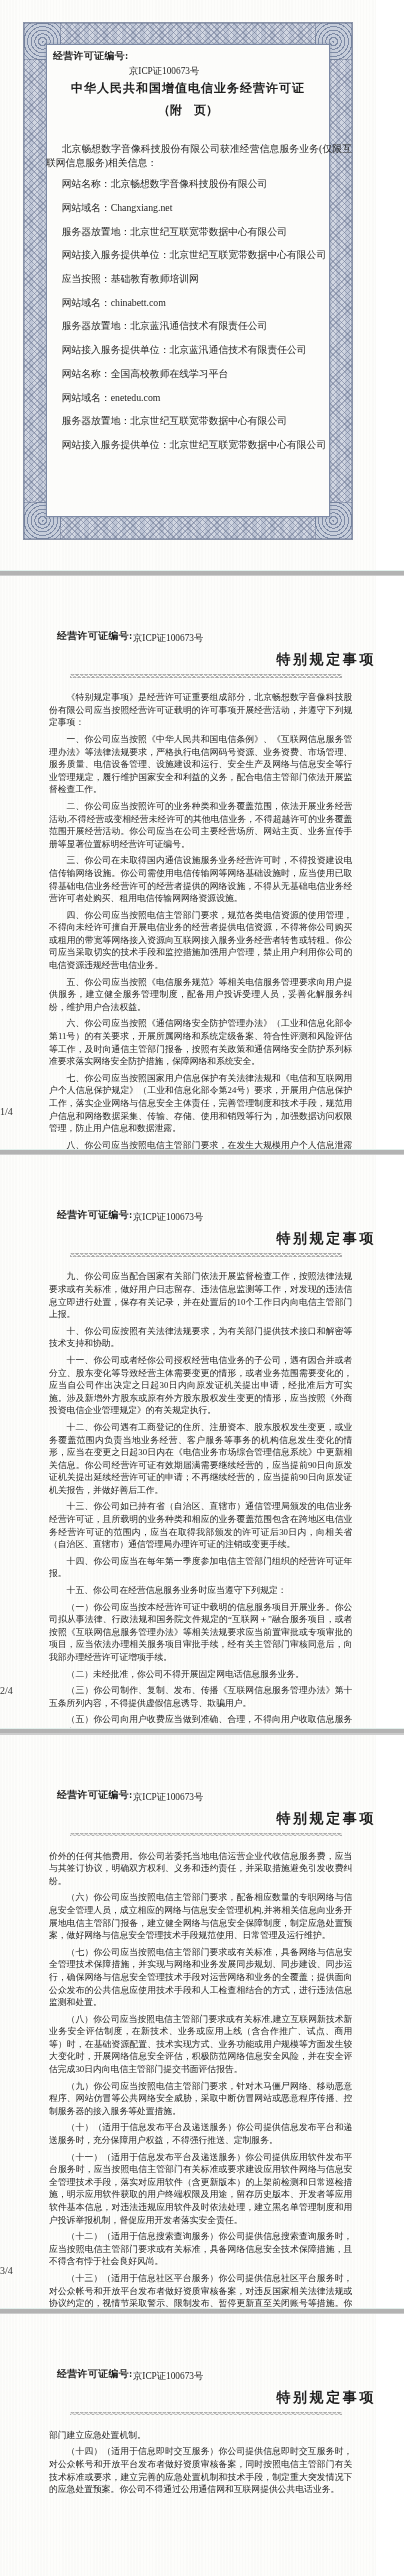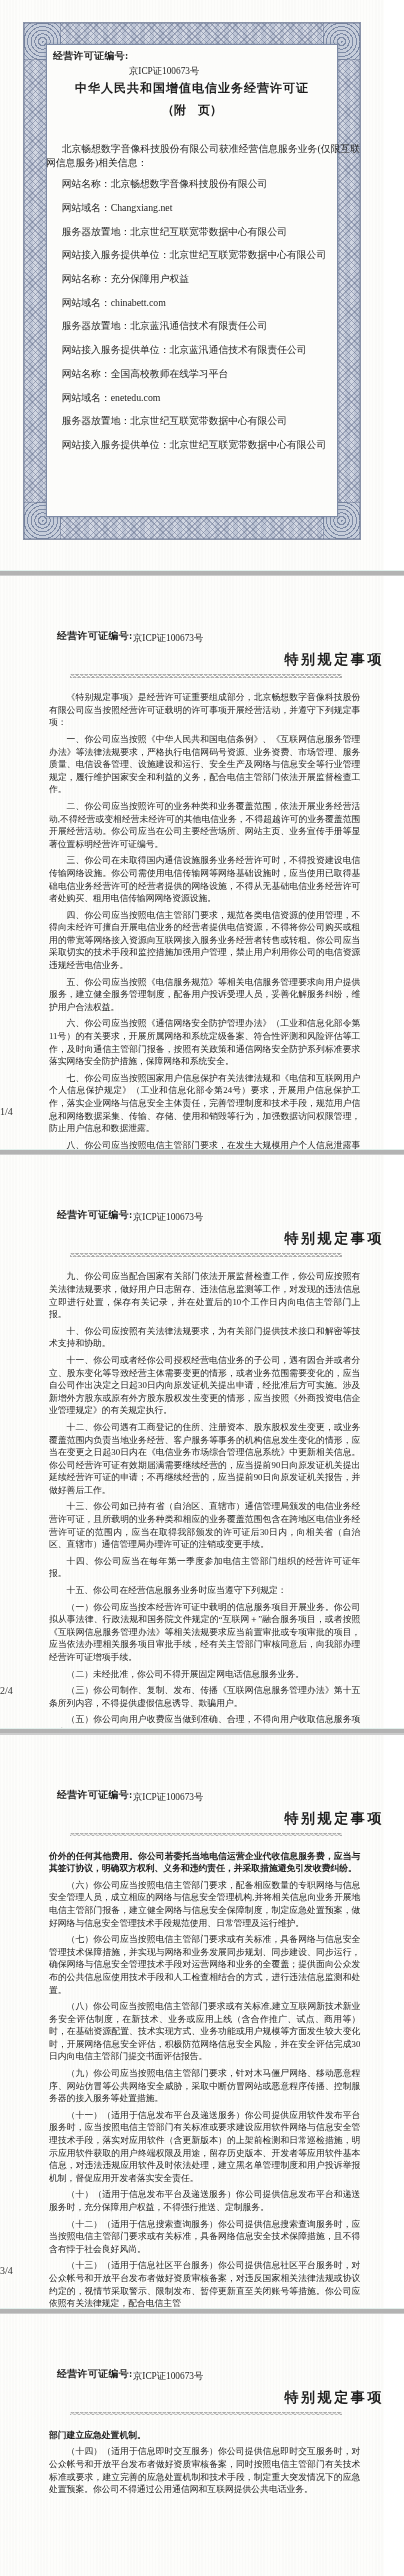--- a/index.html
+++ b/index.html
@@ -1,20 +1,20 @@
 <!DOCTYPE html>
 <html style="font-size:8.2px"><head>
 <meta charset="utf-8">
 <style>
   html,body{margin:0;padding:0;background:#ffffff;}
   body{width:405px;font-family:"Liberation Serif","DejaVu Serif",serif;color:#1e1e1e;}
   .stack{width:405px;}
   .sheet{position:relative;width:376px;background:
       repeating-linear-gradient(90deg, rgba(0,0,0,.012) 0 1.5px, rgba(0,0,0,0) 1.5px 3.1px),
-      #fdfdfb;overflow:hidden;padding-left:8px;}
+      #fdfdfb;overflow:hidden;}
   .divider{height:6.2px;background:linear-gradient(#e2f0ec 0 1px,#b3b3b3 1px 4.6px,#cdcdcd 4.6px 6.2px);}
 
   
   .cert{height:570px;}
   .cert-frame{position:absolute;left:23px;right:23px;top:21.6px;bottom:30px;
       background-color:#bfc6d6;
       background-image:
         repeating-linear-gradient(45deg, rgba(98,110,140,.45) 0 1px, rgba(0,0,0,0) 1px 4.1px),
         repeating-linear-gradient(-45deg, rgba(98,110,140,.45) 0 1px, rgba(0,0,0,0) 1px 4.1px),
         repeating-linear-gradient(90deg, rgba(255,255,255,.28) 0 4.6px, rgba(0,0,0,0) 4.6px 9.3px);
@@ -48,21 +48,21 @@
   .zigzag{position:absolute;left:70px;top:98px;width:272px;height:3.6px;opacity:.75;
       background:
         linear-gradient(135deg, #8f8f8f 25%, rgba(0,0,0,0) 25%) -2.1px 0,
         linear-gradient(225deg, #8f8f8f 25%, rgba(0,0,0,0) 25%) -2.1px 0,
         linear-gradient(315deg, #8f8f8f 25%, rgba(0,0,0,0) 25%),
         linear-gradient(45deg,  #8f8f8f 25%, rgba(0,0,0,0) 25%);
       background-size:4.6px 3.6px;}
   .prov-body{position:absolute;left:45px;right:19.6px;top:111px;font-size:8.8px;line-height:12.6px;
       text-align:justify;color:#222;}
   .para{margin:4px;text-indent:2em;}
-  .para.cont{text-indent:0;font-weight:bold;}
+  .para.cont{text-indent:0;}
   .page-num{position:absolute;left:0;right:0;bottom:32px;text-align:left;font-size:10px;color:#333;}
 </style>
 </head>
 <body>
 
 <div class="stack">
 
   <section class="sheet cert">
     <div class="cert-frame">
       <div class="cert-corner tl"></div>
@@ -75,21 +75,21 @@
     <span class="cert-number">京ICP证100673号</span>
     <h1 class="cert-title">中华人民共和国增值电信业务经营许可证</h1>
     <h2 class="cert-sub">（附　页）</h2>
     <div class="cert-body">
       <p class="cert-intro">北京畅想数字音像科技股份有限公司获准经营信息服务业务(仅限互联网信息服务)相关信息：</p>
       <div>
           <p class="cert-line">网站名称：北京畅想数字音像科技股份有限公司</p>
           <p class="cert-line">网站域名：Changxiang.net</p>
           <p class="cert-line">服务器放置地：北京世纪互联宽带数据中心有限公司</p>
           <p class="cert-line">网站接入服务提供单位：北京世纪互联宽带数据中心有限公司</p>
-          <p class="cert-line">网站名称：充分保障用户权益</p>
+          <p class="cert-line">应当按照：基础教育教师培训网</p>
           <p class="cert-line">网站域名：chinabett.com</p>
           <p class="cert-line">服务器放置地：北京蓝汛通信技术有限责任公司</p>
           <p class="cert-line">网站接入服务提供单位：北京蓝汛通信技术有限责任公司</p>
           <p class="cert-line">网站名称：全国高校教师在线学习平台</p>
           <p class="cert-line">网站域名：enetedu.com</p>
           <p class="cert-line">服务器放置地：北京世纪互联宽带数据中心有限公司</p>
           <p class="cert-line">网站接入服务提供单位：北京世纪互联宽带数据中心有限公司</p>
         </div>
     </div>
   </section>
@@ -114,21 +114,21 @@
         </div>
         <div class="page-num">1/4</div>
       </section>
       <div class="divider"></div>
       <section class="sheet prov">
         <span class="prov-label">经营许可证编号:</span>
         <span class="prov-number">京ICP证100673号</span>
         <h2 class="prov-title">特别规定事项</h2>
         <div class="zigzag"></div>
         <div class="prov-body">
-          <p class="para">九、你公司应当配合国家有关部门依法开展监督检查工作，你公司应按照有关法律法规要求，做好用户日志留存、违法信息监测等工作，对发现的违法信息立即进行处置，保存有关记录，并在处置后的10个工作日内向电信主管部门上报。</p>
+          <p class="para">九、你公司应当配合国家有关部门依法开展监督检查工作，按照法律法规要求或有关标准，做好用户日志留存、违法信息监测等工作，对发现的违法信息立即进行处置，保存有关记录，并在处置后的10个工作日内向电信主管部门上报。</p>
           <p class="para">十、你公司应按照有关法律法规要求，为有关部门提供技术接口和解密等技术支持和协助。</p>
           <p class="para">十一、你公司或者经你公司授权经营电信业务的子公司，遇有因合并或者分立、股东变化等导致经营主体需要变更的情形，或者业务范围需要变化的，应当自公司作出决定之日起30日内向原发证机关提出申请，经批准后方可实施。涉及新增外方股东或原有外方股东股权发生变更的情形，应当按照《外商投资电信企业管理规定》的有关规定执行。</p>
           <p class="para">十二、你公司遇有工商登记的住所、注册资本、股东股权发生变更，或业务覆盖范围内负责当地业务经营、客户服务等事务的机构信息发生变化的情形，应当在变更之日起30日内在《电信业务市场综合管理信息系统》中更新相关信息。你公司经营许可证有效期届满需要继续经营的，应当提前90日向原发证机关提出延续经营许可证的申请；不再继续经营的，应当提前90日向原发证机关报告，并做好善后工作。</p>
           <p class="para">十三、你公司如已持有省（自治区、直辖市）通信管理局颁发的电信业务经营许可证，且所载明的业务种类和相应的业务覆盖范围包含在跨地区电信业务经营许可证的范围内，应当在取得我部颁发的许可证后30日内，向相关省（自治区、直辖市）通信管理局办理许可证的注销或变更手续。</p>
           <p class="para">十四、你公司应当在每年第一季度参加电信主管部门组织的经营许可证年报。</p>
           <p class="para">十五、你公司在经营信息服务业务时应当遵守下列规定：</p>
           <p class="para">（一）你公司应当按本经营许可证中载明的信息服务项目开展业务。你公司拟从事法律、行政法规和国务院文件规定的“互联网＋”融合服务项目，或者按照《互联网信息服务管理办法》等相关法规要求应当前置审批或专项审批的项目，应当依法办理相关服务项目审批手续，经有关主管部门审核同意后，向我部办理经营许可证增项手续。</p>
           <p class="para">（二）未经批准，你公司不得开展固定网电话信息服务业务。</p>
           <p class="para">（三）你公司制作、复制、发布、传播《互联网信息服务管理办法》第十五条所列内容，不得提供虚假信息诱导、欺骗用户。</p>
           <p class="para">（五）你公司向用户收费应当做到准确、合理，不得向用户收取信息服务项目中明码标</p>
@@ -141,22 +141,22 @@
         <span class="prov-label">经营许可证编号:</span>
         <span class="prov-number">京ICP证100673号</span>
         <h2 class="prov-title">特别规定事项</h2>
         <div class="zigzag"></div>
         <div class="prov-body">
           <p class="para cont">价外的任何其他费用。你公司若委托当地电信运营企业代收信息服务费，应当与其签订协议，明确双方权利、义务和违约责任，并采取措施避免引发收费纠纷。</p>
           <p class="para">（六）你公司应当按照电信主管部门要求，配备相应数量的专职网络与信息安全管理人员，成立相应的网络与信息安全管理机构,并将相关信息向业务开展地电信主管部门报备，建立健全网络与信息安全保障制度，制定应急处置预案，做好网络与信息安全管理技术手段规范使用、日常管理及运行维护。</p>
           <p class="para">（七）你公司应当按照电信主管部门要求或有关标准，具备网络与信息安全管理技术保障措施，并实现与网络和业务发展同步规划、同步建设、同步运行，确保网络与信息安全管理技术手段对运营网络和业务的全覆盖；提供面向公众发布的公共信息应使用技术手段和人工检查相结合的方式，进行违法信息监测和处置。</p>
           <p class="para">（八）你公司应当按照电信主管部门要求或有关标准,建立互联网新技术新业务安全评估制度，在新技术、业务或应用上线（含合作推广、试点、商用等）时，在基础资源配置、技术实现方式、业务功能或用户规模等方面发生较大变化时，开展网络信息安全评估，积极防范网络信息安全风险，并在安全评估完成30日内向电信主管部门提交书面评估报告。</p>
           <p class="para">（九）你公司应当按照电信主管部门要求，针对木马僵尸网络、移动恶意程序、网站仿冒等公共网络安全威胁，采取中断仿冒网站或恶意程序传播、控制服务器的接入服务等处置措施。</p>
+          <p class="para">（十）（适用于信息发布平台及递送服务）你公司提供信息发布平台和递送服务时，充分保障用户权益，不得强行推送、定制服务。</p>
           <p class="para">（十一）（适用于信息发布平台及递送服务）你公司提供应用软件发布平台服务时，应当按照电信主管部门有关标准或要求建设应用软件网络与信息安全管理技术手段，落实对应用软件（含更新版本）的上架前检测和日常巡检措施，明示应用软件获取的用户终端权限及用途，留存历史版本、开发者等应用软件基本信息，对违法违规应用软件及时依法处理，建立黑名单管理制度和用户投诉举报机制，督促应用开发者落实安全责任。</p>
-          <p class="para">（十）（适用于信息发布平台及递送服务）你公司提供信息发布平台和递送服务时，充分保障用户权益，不得强行推送、定制服务。</p>
           <p class="para">（十二）（适用于信息搜索查询服务）你公司提供信息搜索查询服务时，应当按照电信主管部门要求或有关标准，具备网络信息安全技术保障措施，且不得含有悖于社会良好风尚。</p>
           <p class="para">（十三）（适用于信息社区平台服务）你公司提供信息社区平台服务时，对公众帐号和开放平台发布者做好资质审核备案，对违反国家相关法律法规或协议约定的，视情节采取警示、限制发布、暂停更新直至关闭账号等措施。你公司应依照有关法律规定，配合电信主管</p>
         </div>
         <div class="page-num">3/4</div>
       </section>
       <div class="divider"></div>
       <section class="sheet prov last">
         <span class="prov-label">经营许可证编号:</span>
         <span class="prov-number">京ICP证100673号</span>
         <h2 class="prov-title">特别规定事项</h2>

